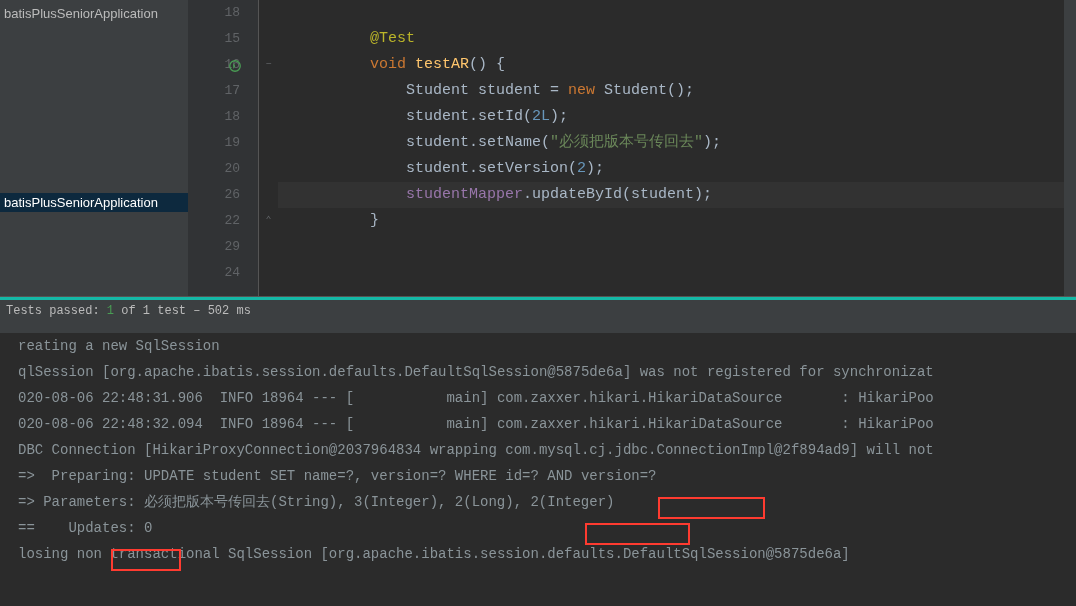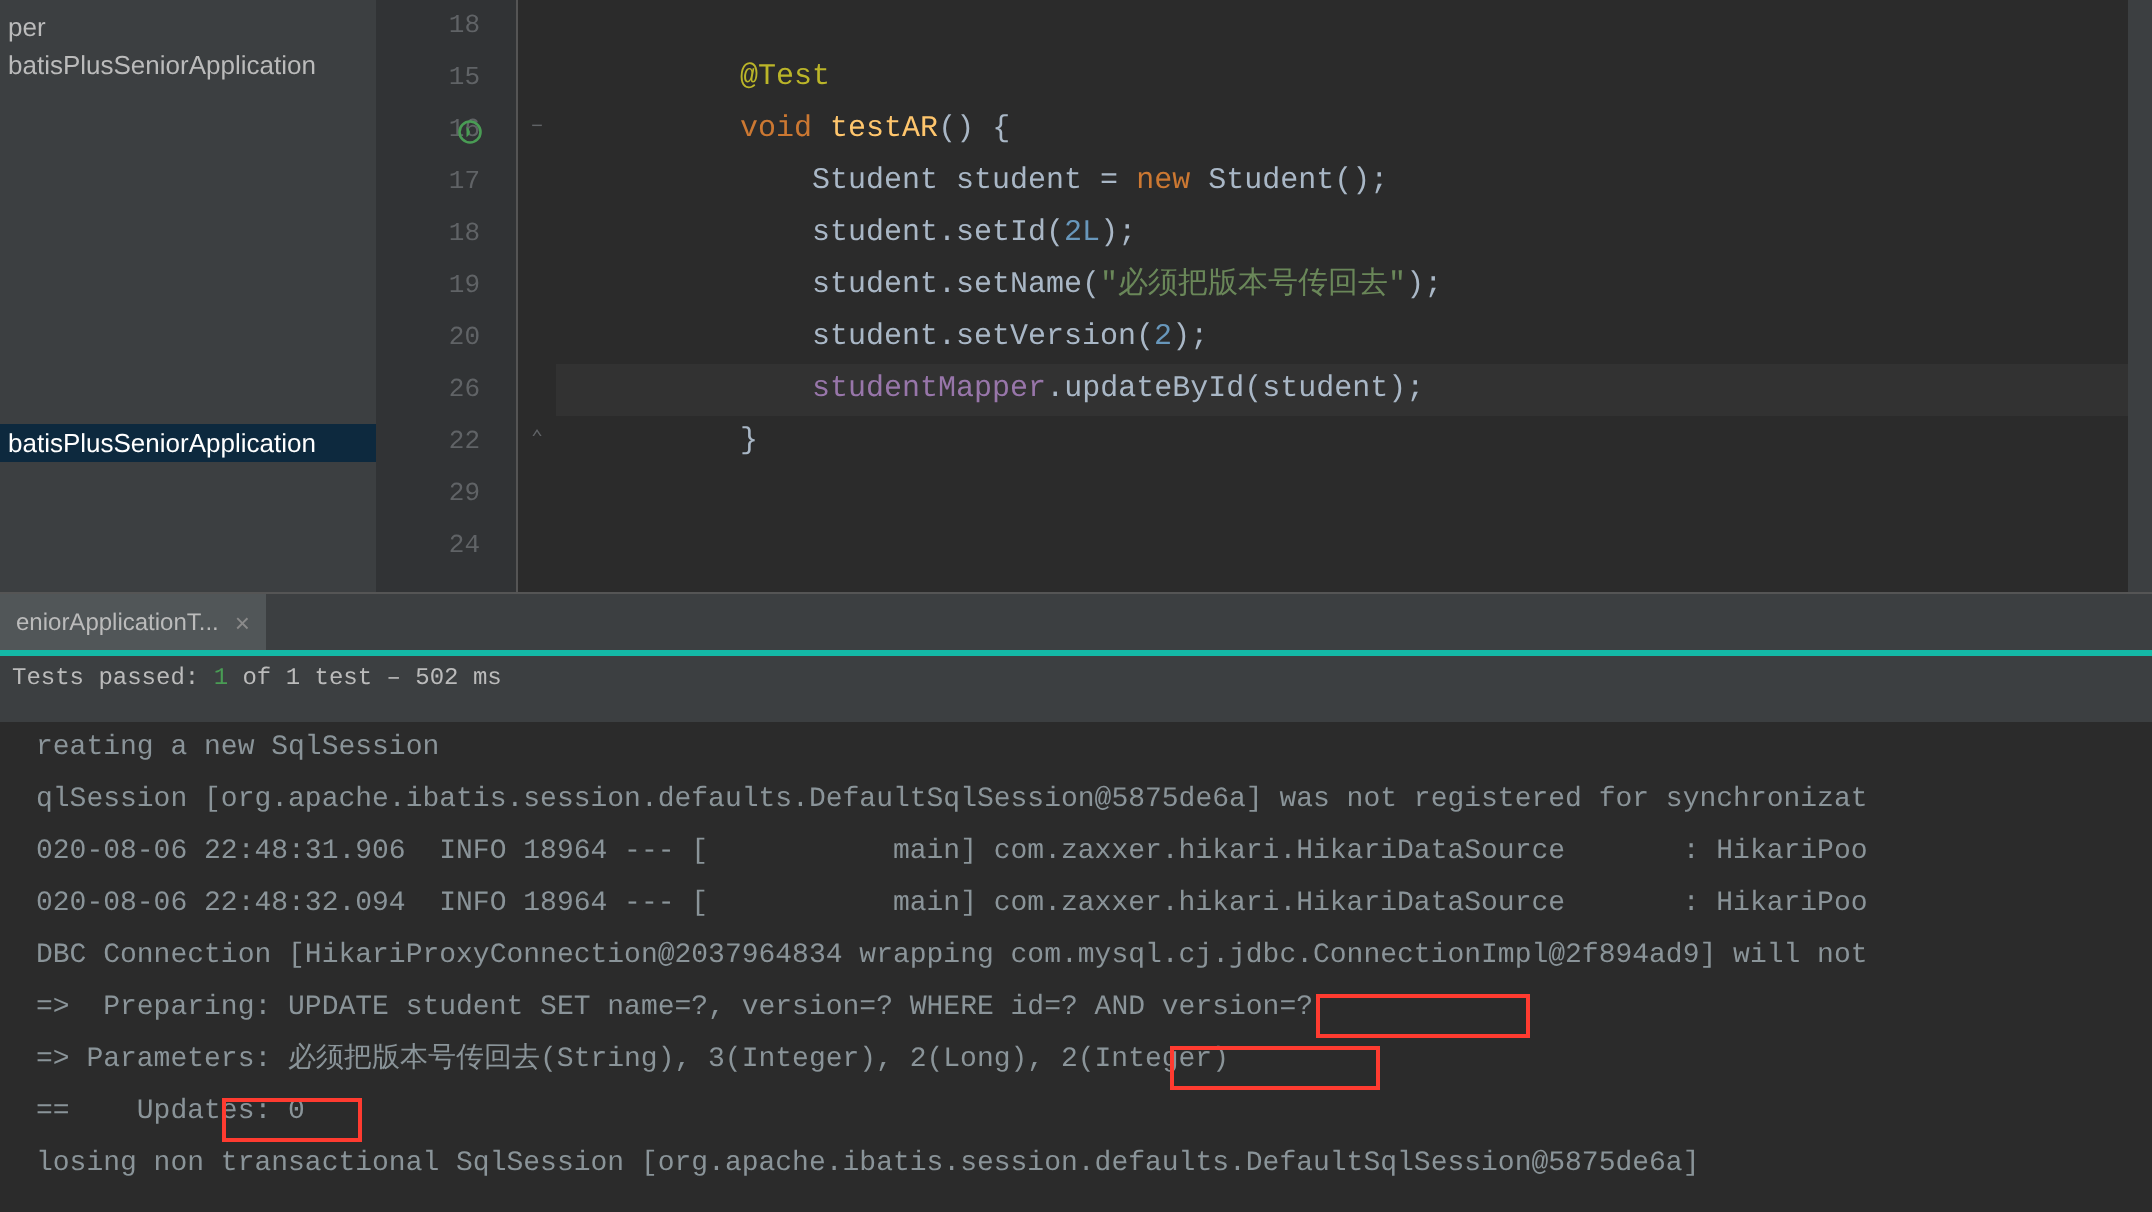--- a/index.html
+++ b/index.html
@@ -147,21 +147,20 @@
   border: 2px solid #ff3b30;
   pointer-events: none;
 }
 </style>
 </head>
 <body>
 
 <div class="main-layout">
   <div class="upper">
     <div class="project-panel">
-      <div class="tree-item">per</div>
       <div class="tree-item">batisPlusSeniorApplication</div>
       <div class="tree-spacer"></div>
       <div class="tree-item selected">batisPlusSeniorApplication</div>
     </div>
     <div class="editor-area">
       <div class="gutter" id="gutter">
           <div class="ln">18</div>
           <div class="ln">15</div>
           <div class="ln">16<span class="gutter-icon"><svg viewBox="0 0 16 16" width="14" height="14">
                 <circle cx="8" cy="8" r="6" fill="none" stroke="#499c54" stroke-width="1.5"></circle>
@@ -187,26 +186,20 @@
           <div class="fm"></div>
           <div class="fm">⌃</div>
           <div class="fm"></div>
           <div class="fm"></div>
         </div>
       <div class="code" id="code"><div class="line"></div><div class="line">        <span class="ann">@Test</span></div><div class="line">        <span class="kw">void</span> <span class="fn">testAR</span>() {</div><div class="line">            Student <span class="ident">student</span> = <span class="kw">new</span> Student();</div><div class="line">            student.setId(<span class="num">2L</span>);</div><div class="line">            student.setName(<span class="str">"必须把版本号传回去"</span>);</div><div class="line">            student.setVersion(<span class="num">2</span>);</div><div class="line caret-line">            <span class="field">studentMapper</span>.updateById(student);</div><div class="line">        }</div><div class="line"></div><div class="line"></div></div>
       <div class="scroll-track"></div>
     </div>
   </div>
   <div class="lower">
-    <div class="run-tab-bar">
-      <div class="run-tab">
-        <span>eniorApplicationT...</span>
-        <span class="close-x">×</span>
-      </div>
-    </div>
     <div class="test-status">
       <span>Tests passed: </span><span class="passed">1</span><span> of 1 test – 502 ms</span>
     </div>
     <div class="console" id="console"><div class="cline">reating a new SqlSession</div><div class="cline">qlSession [org.apache.ibatis.session.defaults.DefaultSqlSession@5875de6a] was not registered for synchronizat</div><div class="cline">020-08-06 22:48:31.906  INFO 18964 --- [           main] com.zaxxer.hikari.HikariDataSource       : HikariPoo</div><div class="cline">020-08-06 22:48:32.094  INFO 18964 --- [           main] com.zaxxer.hikari.HikariDataSource       : HikariPoo</div><div class="cline">DBC Connection [HikariProxyConnection@2037964834 wrapping com.mysql.cj.jdbc.ConnectionImpl@2f894ad9] will not</div><div class="cline">=&gt;  Preparing: UPDATE student SET name=?, version=? WHERE id=? AND version=? </div><div class="cline">=&gt; Parameters: 必须把版本号传回去(String), 3(Integer), 2(Long), 2(Integer)</div><div class="cline">==    Updates: 0</div><div class="cline">losing non transactional SqlSession [org.apache.ibatis.session.defaults.DefaultSqlSession@5875de6a]</div></div>
   </div>
 </div>
 
 <div id="hl-layer">
     <div class="hl-box" style="top: 497px; left: 658px; width: 107px; height: 22px;"></div>
     <div class="hl-box" style="top: 523px; left: 585px; width: 105px; height: 22px;"></div>

